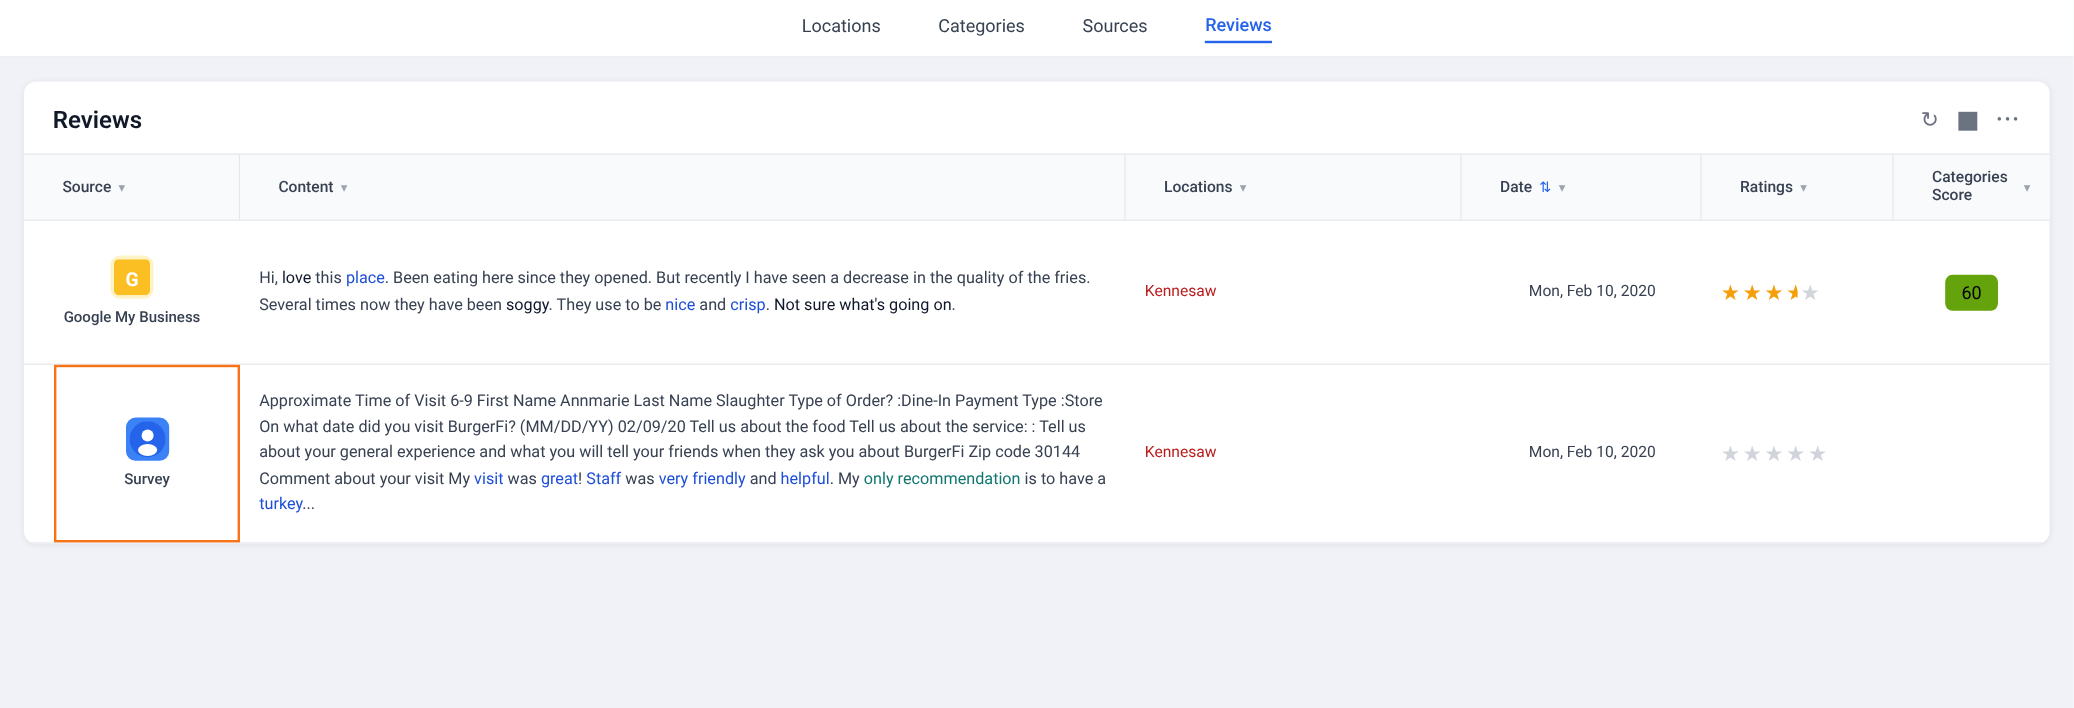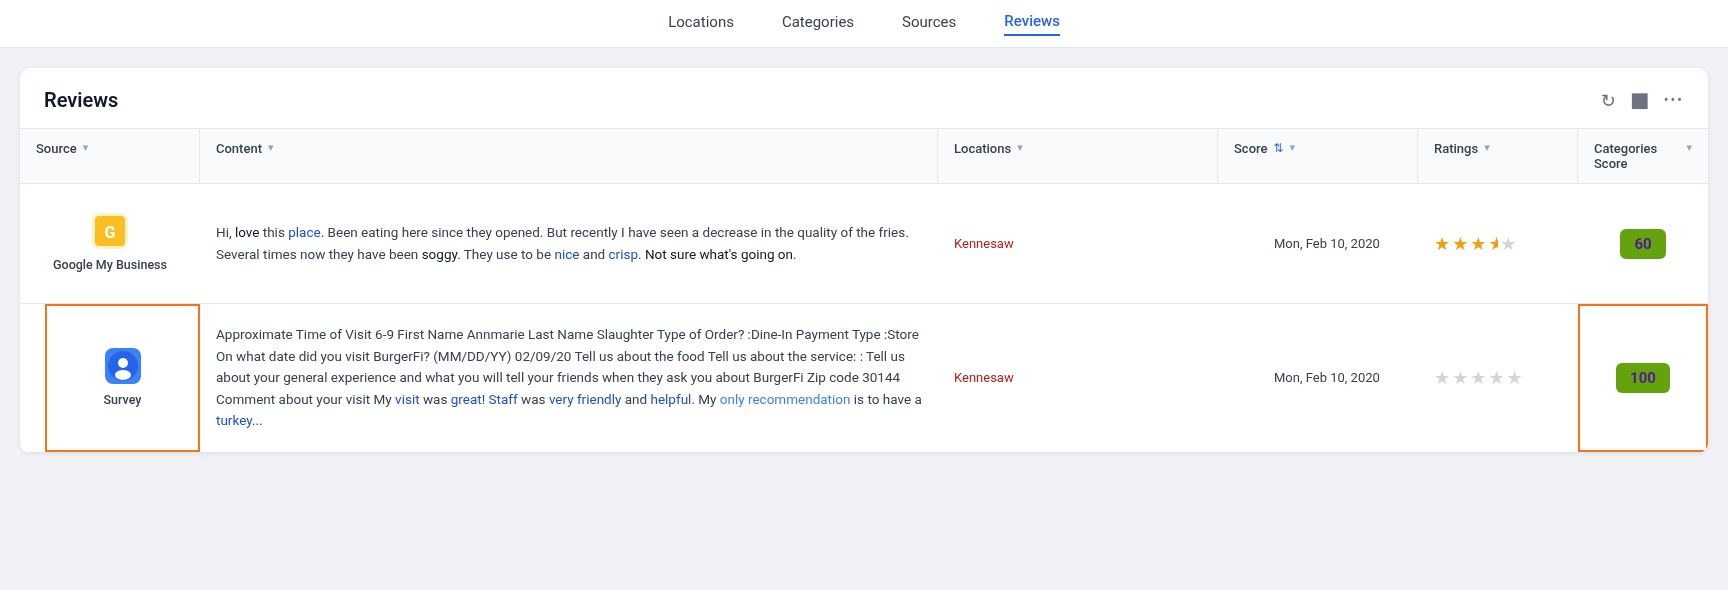--- a/index.html
+++ b/index.html
@@ -74,24 +74,25 @@
       border-top: 1px solid #e5e7eb;
       border-bottom: 1px solid #e5e7eb;
       background: #f9fafb;
     }
     .col-header {
       padding: 12px 16px;
       font-size: 13px;
       font-weight: 500;
       color: #374151;
       display: flex;
-      align-items: flex-start;
+      align-items: center;
       gap: 6px;
       border-right: 1px solid #e5e7eb;
       cursor: pointer;
+      margin-left: 16px;
     }
     .col-header:last-child { border-right: none; }
     .col-header .chevron {
       color: #9ca3af;
       font-size: 11px;
     }
     .col-header .sort-icon {
       color: #2563eb;
       font-size: 12px;
     }
@@ -143,37 +144,37 @@
     }
 
     
     .content-cell {
       font-size: 13.5px;
       line-height: 1.6;
       color: #374151;
     }
     .highlight-red { color: #0f172a; }
     .highlight-green { color: #1d4ed8; }
-    .highlight-orange { color: #3b82f6; }
+    .highlight-orange { color: #0f766e; }
 
     
     .stars {
       display: flex;
       gap: 2px;
     }
     .star { font-size: 18px; }
     .star.filled { color: #f59e0b; }
     .star.empty { color: #d1d5db; }
 
     
     .score-badge {
       background: #65a30d;
-      color: #4c1d95;
+      color: #000000;
       font-size: 15px;
-      font-weight: 700;
+      font-weight: 400;
       padding: 6px 14px;
       border-radius: 6px;
     }
 
     .date-text {
       font-size: 13px;
       color: #374151;
       margin-left: 40px;
     }
     .location-text {
@@ -210,21 +211,21 @@
       </div>
       <div class="col-header">
         <span>Content</span>
         <span class="chevron">▾</span>
       </div>
       <div class="col-header">
         <span>Locations</span>
         <span class="chevron">▾</span>
       </div>
       <div class="col-header">
-        <span>Score</span>
+        <span>Date</span>
         <span class="sort-icon">⇅</span>
         <span class="chevron">▾</span>
       </div>
       <div class="col-header">
         <span>Ratings</span>
         <span class="chevron">▾</span>
       </div>
       <div class="col-header">
         <span>Categories Score</span>
         <span class="chevron">▾</span>
@@ -303,19 +304,16 @@
       <div class="review-cell">
         <div class="stars">
           <span class="star filled" style="color:#d1d5db;">★</span>
           <span class="star empty">★</span>
           <span class="star empty">★</span>
           <span class="star empty">★</span>
           <span class="star empty">★</span>
         </div>
       </div>
 
-      <div class="review-cell score-cell" style="justify-content:center; border: 2.5px solid #f97316;">
-        <span class="score-badge">100</span>
-      </div>
     </div>
 
   </div>
 </div>
 
 </body></html>

